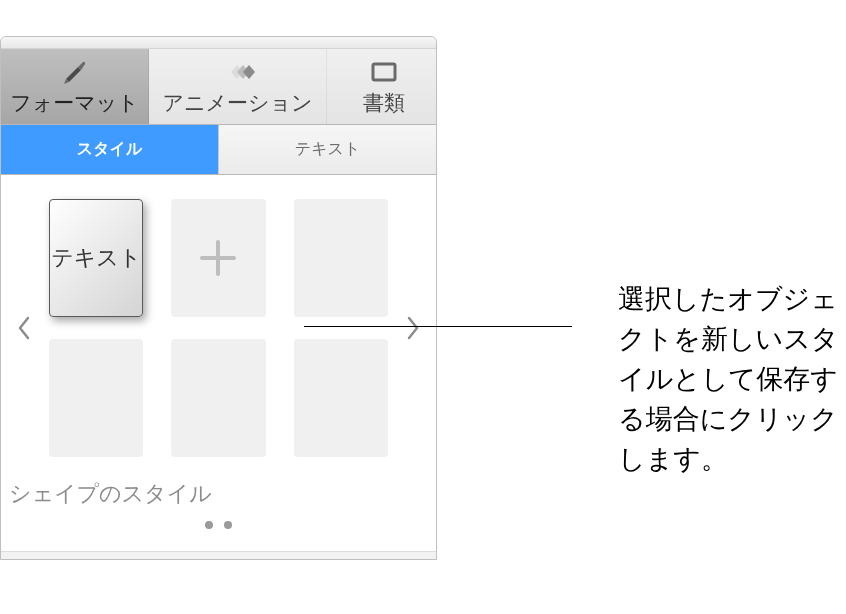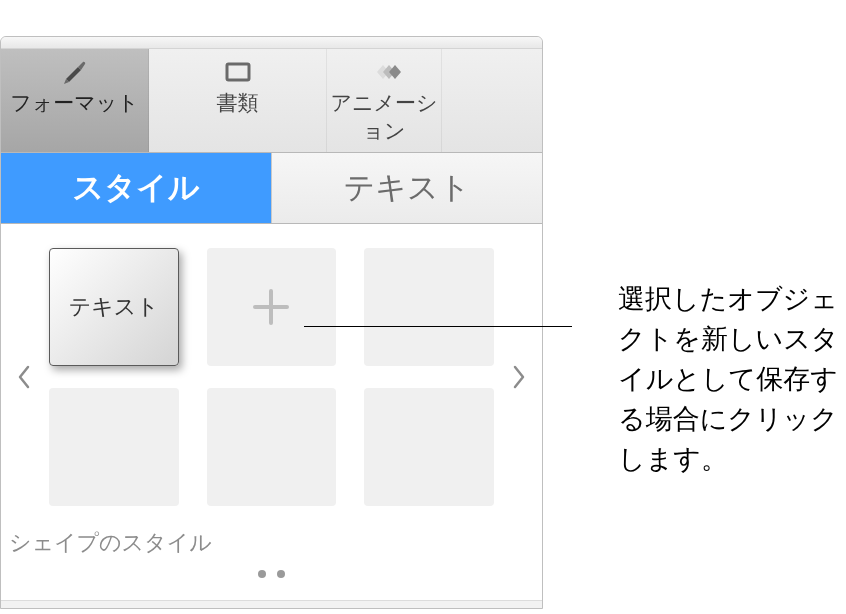--- a/index.html
+++ b/index.html
@@ -7,21 +7,21 @@
       font-family: -apple-system, "Helvetica Neue", "Hiragino Kaku Gothic ProN", sans-serif;
       background: #fff;
       width: 846px;
       height: 614px;
       position: relative;
     }
     .panel {
       position: absolute;
       left: 0;
       top: 36px;
-      width: 543px;
+      width: 437px;
       background: #ececec;
       border-radius: 6px 6px 0 0;
       overflow: hidden;
       border: 1px solid #bfbfbf;
     }
     .titlebar {
       height: 12px;
       background: linear-gradient(to bottom, #f7f7f7, #e8e8e8);
       border-bottom: 1px solid #d4d4d4;
     }
@@ -58,21 +58,21 @@
     }
     .toolbar-item.active .toolbar-label { color: #222; }
     .tabs {
       display: flex;
       border-bottom: 1px solid #b8b8b8;
     }
     .tab {
       flex: 1;
       text-align: center;
       padding: 14px 18px;
-      font-size: 31px;
+      font-size: 16px;
       color: #6b6b6b;
       background: linear-gradient(to bottom, #f6f6f6, #ebebeb);
       border-right: 1px solid #c8c8c8;
       cursor: default;
     }
     .tab:last-child { border-right: none; }
     .tab.active {
       background: #3f9bff;
       color: #fff;
       font-weight: 600;
@@ -180,35 +180,35 @@
         <svg viewBox="0 0 30 30" width="30" height="30">
           <path d="M6 22 L18 10 L21 13 L9 25 Z" fill="#4a4a4a"></path>
           <path d="M18 10 L23 5 C24 4 26 6 25 7 L21 13 Z" fill="#6a6a6a"></path>
           <path d="M6 22 L4 27 L9 25 Z" fill="#6a6a6a"></path>
         </svg>
       </span>
       <span class="toolbar-label">フォーマット</span>
     </div>
     <div class="toolbar-item">
       <span class="toolbar-icon">
-        <svg viewBox="0 0 30 30" width="30" height="30">
-          <rect x="4" y="7" width="22" height="16" rx="1.5" fill="none" stroke="#6a6a6a" stroke-width="3"></rect>
-        </svg>
-      </span>
-      <span class="toolbar-label">書類</span>
-    </div>
-    <div class="toolbar-item">
-      <span class="toolbar-icon">
         <svg viewBox="0 0 36 30" width="36" height="30">
           <path d="M8 15 L14 8 L20 15 L14 22 Z" fill="#dcdcdc"></path>
           <path d="M14 15 L20 8 L26 15 L20 22 Z" fill="#bcbcbc"></path>
           <path d="M20 15 L26 8 L32 15 L26 22 Z" fill="#8a8a8a"></path>
         </svg>
       </span>
       <span class="toolbar-label">アニメーション</span>
+    </div>
+    <div class="toolbar-item">
+      <span class="toolbar-icon">
+        <svg viewBox="0 0 30 30" width="30" height="30">
+          <rect x="4" y="7" width="22" height="16" rx="1.5" fill="none" stroke="#6a6a6a" stroke-width="3"></rect>
+        </svg>
+      </span>
+      <span class="toolbar-label">書類</span>
     </div>
   </div>
 
   <div class="tabs">
     <div class="tab active">スタイル</div>
     <div class="tab">テキスト</div>
   </div>
 
   <div class="styles-body">
     <div class="styles-row">

